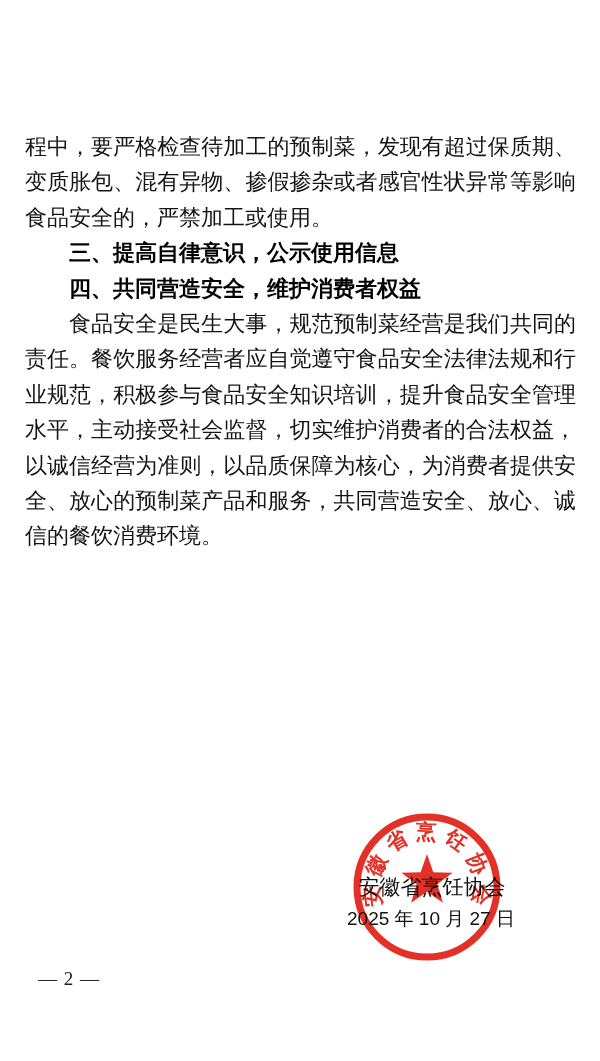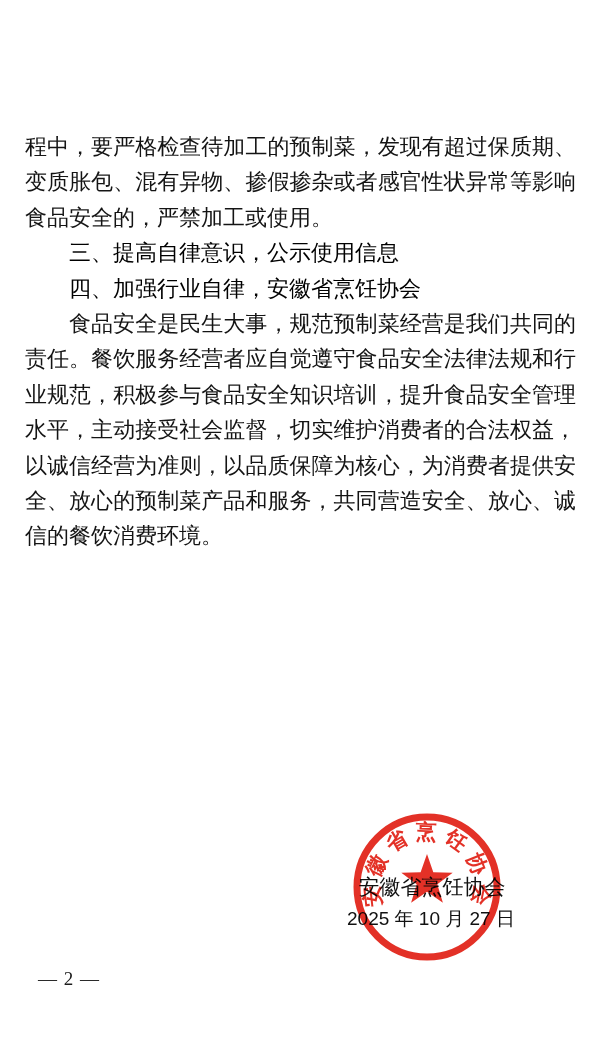--- a/index.html
+++ b/index.html
@@ -16,21 +16,21 @@
     font-size:22px;
     line-height:35.4px;
     color:#141414;
     text-align:justify;
   }
   .doc-body p, .doc-body h3{
     margin:0;padding:0;
   }
   .doc-body h3{
     font-size:22px;
-    font-weight:normal;
+    font-weight:bold;
     text-indent:2em;
     text-align:left;
     color:#000000;
   }
   .doc-body p.indent{ text-indent:2em; }
   .sign-org{
     position:absolute;
     left:352px;top:875px;width:160px;
     text-align:center;
     font-size:21px;
@@ -71,21 +71,21 @@
   }
 </style>
 </head>
 <body>
 
 <div class="page">
 
   <div class="doc-body">
     <p>程中，要严格检查待加工的预制菜，发现有超过保质期、变质胀包、混有异物、掺假掺杂或者感官性状异常等影响食品安全的，严禁加工或使用。</p>
     <h3>三、提高自律意识，公示使用信息</h3>
-    <h3>四、加强行业自律，安徽省烹饪协会</h3>
+    <h3>四、共同营造安全，维护消费者权益</h3>
     <p class="indent">食品安全是民生大事，规范预制菜经营是我们共同的责任。餐饮服务经营者应自觉遵守食品安全法律法规和行业规范，积极参与食品安全知识培训，提升食品安全管理水平，主动接受社会监督，切实维护消费者的合法权益，以诚信经营为准则，以品质保障为核心，为消费者提供安全、放心的预制菜产品和服务，共同营造安全、放心、诚信的餐饮消费环境。</p>
   </div>
 
   <div class="sign-org">安徽省烹饪协会</div>
 
   <div class="sign-date">2025 年 10 月 27 日</div>
 
   <svg class="seal" viewBox="0 0 150 150" xmlns="http://www.w3.org/2000/svg" xmlns:xlink="http://www.w3.org/1999/xlink">
     <defs>
       <path id="sealArc" d="M 31.5 95.3 A 48 48 0 1 1 118.5 95.3" fill="none"></path>

